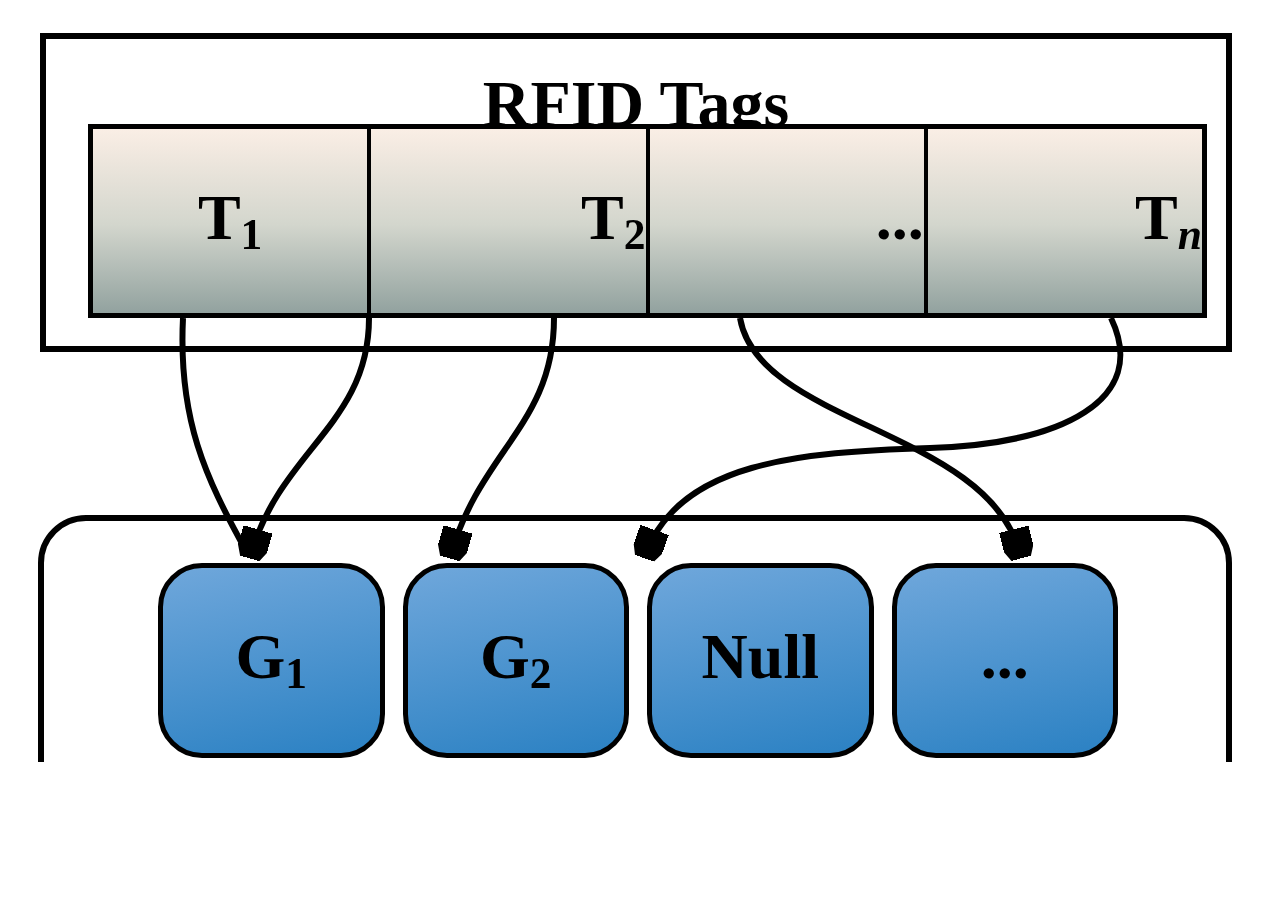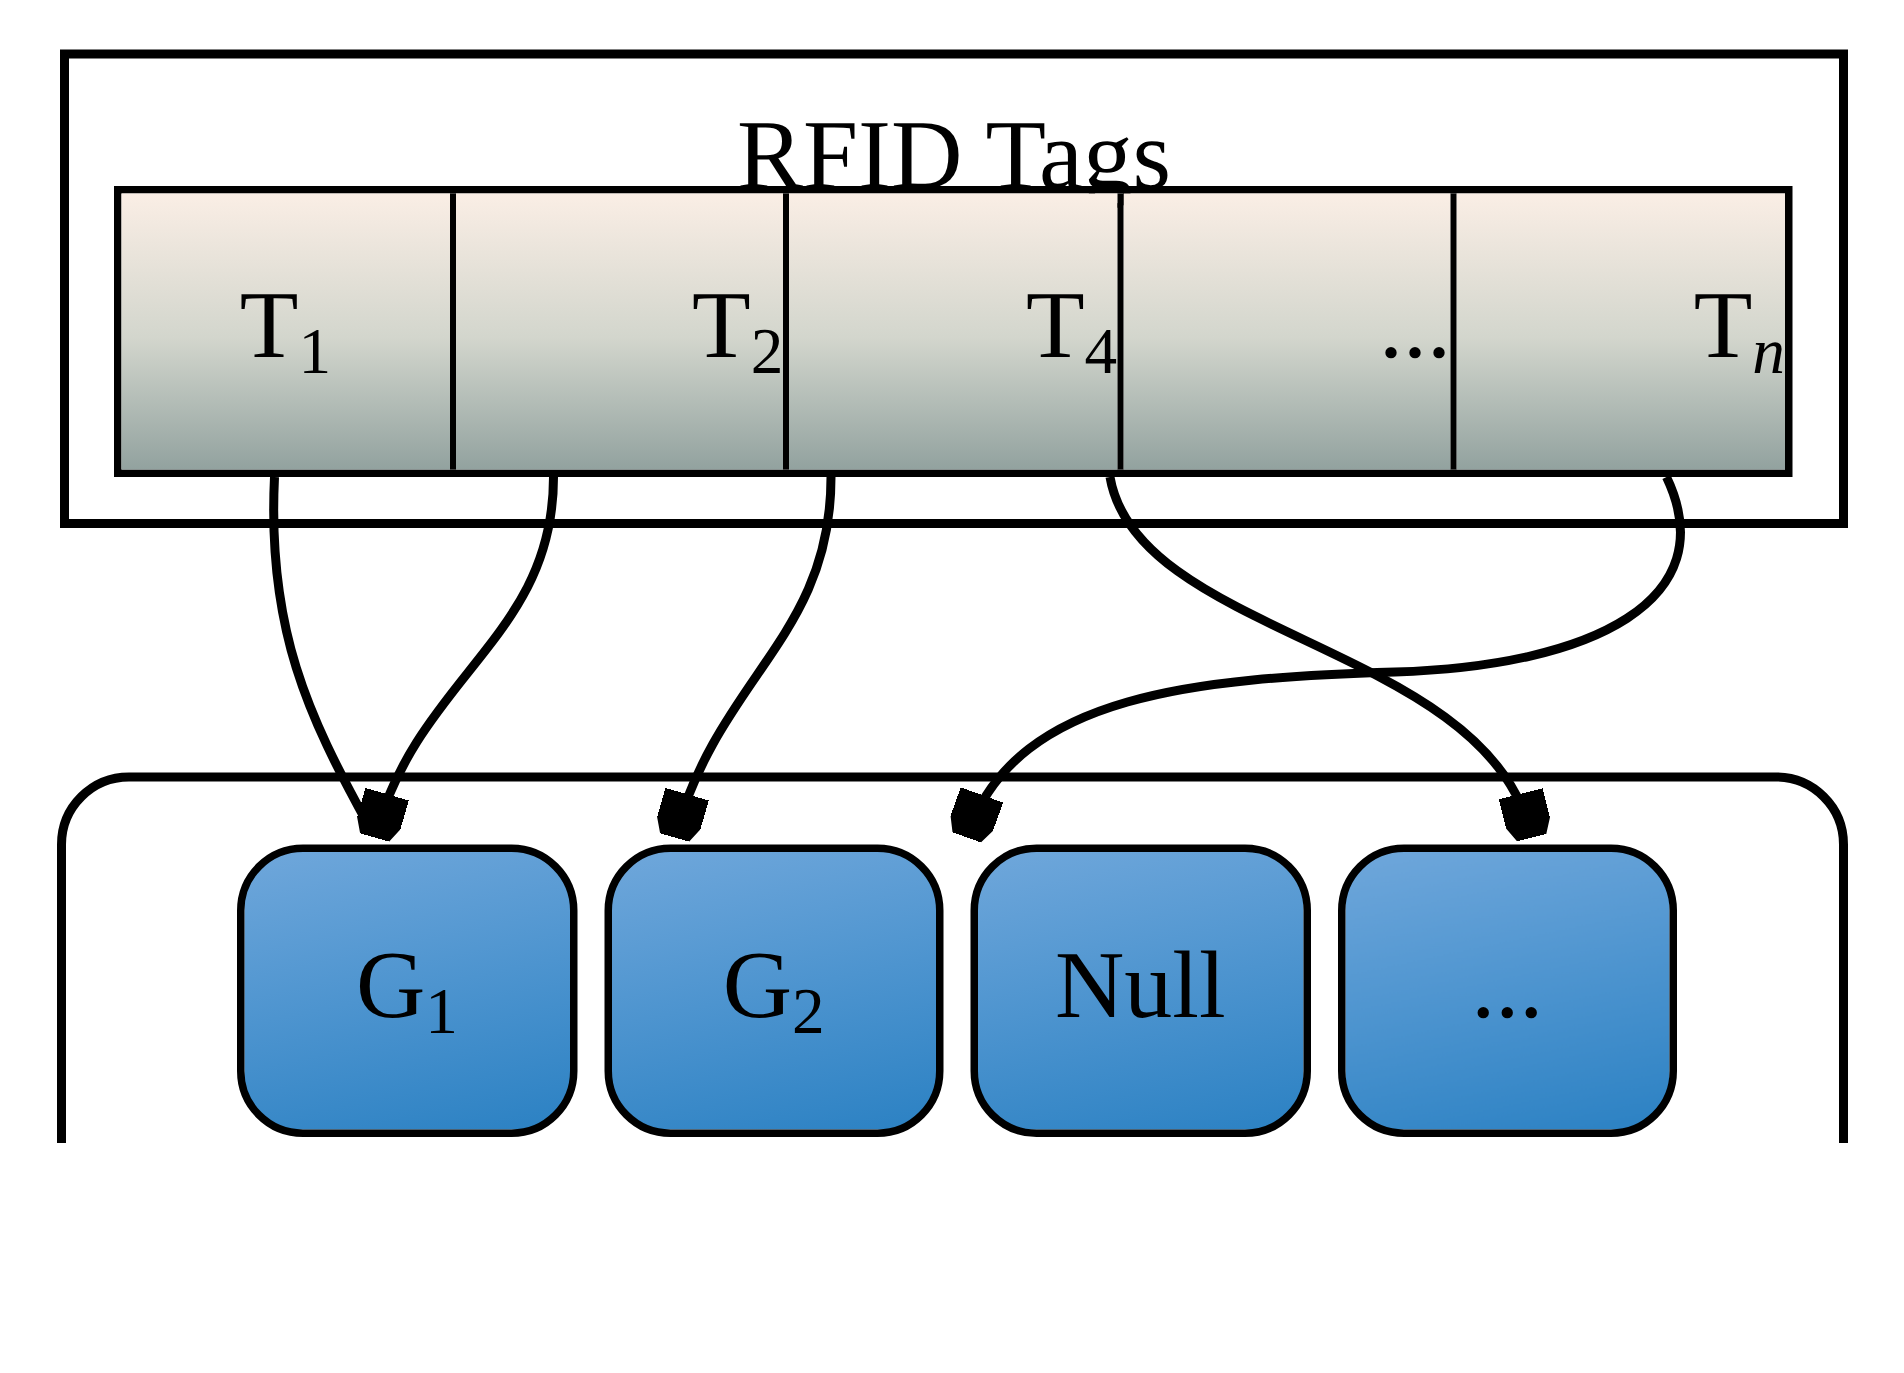--- a/index.html
+++ b/index.html
@@ -4,20 +4,21 @@
 <style>
   html, body { margin: 0; padding: 0; background: #ffffff; }
   #canvas {
     position: relative;
     width: 1269px;
     height: 762px;
     background: var(--background, #fff);
     font-family: "Liberation Serif", "DejaVu Serif", serif;
     color: #000;
     overflow: hidden;
+    font-weight: bold;
   }
 
   
   .top-box {
     position: absolute;
     left: 40px; top: 33px;
     width: 1192px; height: 319px;
     border: 6px solid var(--border-black, #000);
     box-sizing: border-box;
     background: #fff;
@@ -25,21 +26,21 @@
   .rfid-title {
     position: absolute;
     left: 0; right: 0; top: 32px;
     text-align: center;
     font-size: 66px;
     line-height: 1;
     white-space: nowrap;
   }
   .tag-row {
     position: absolute;
-    left: 76px; top: 124px;
+    left: 88px; top: 124px;
     width: 1119px; height: 194px;
     border: 5px solid var(--border-black, #000);
     box-sizing: border-box;
     display: flex;
   }
   .tag-cell {
     flex: 1 1 0;
     background: linear-gradient(180deg,
       var(--tag-grad-top, #faeee5) 0%,
       var(--tag-grad-mid, #d3d6cd) 52%,
@@ -120,23 +121,20 @@
   </div>
 
   <div class="tag-row">
     <div class="tag-cell">
       <span class="cell-label"><span>T</span><span class="sub">1</span></span>
     </div>
     <div class="tag-cell">
       <span class="cell-label"><span>T</span><span class="sub">2</span></span>
     </div>
     <div class="tag-cell">
-      <span class="cell-label"><span>T</span><span class="sub">4</span></span>
-    </div>
-    <div class="tag-cell">
       <span class="cell-label"><span>...</span><span class="sub"></span></span>
     </div>
     <div class="tag-cell">
       <span class="cell-label"><span>T</span><span class="sub italic">n</span></span>
     </div>
   </div>
 
   <div class="bottom-box"></div>
 
   <div class="group-row">

